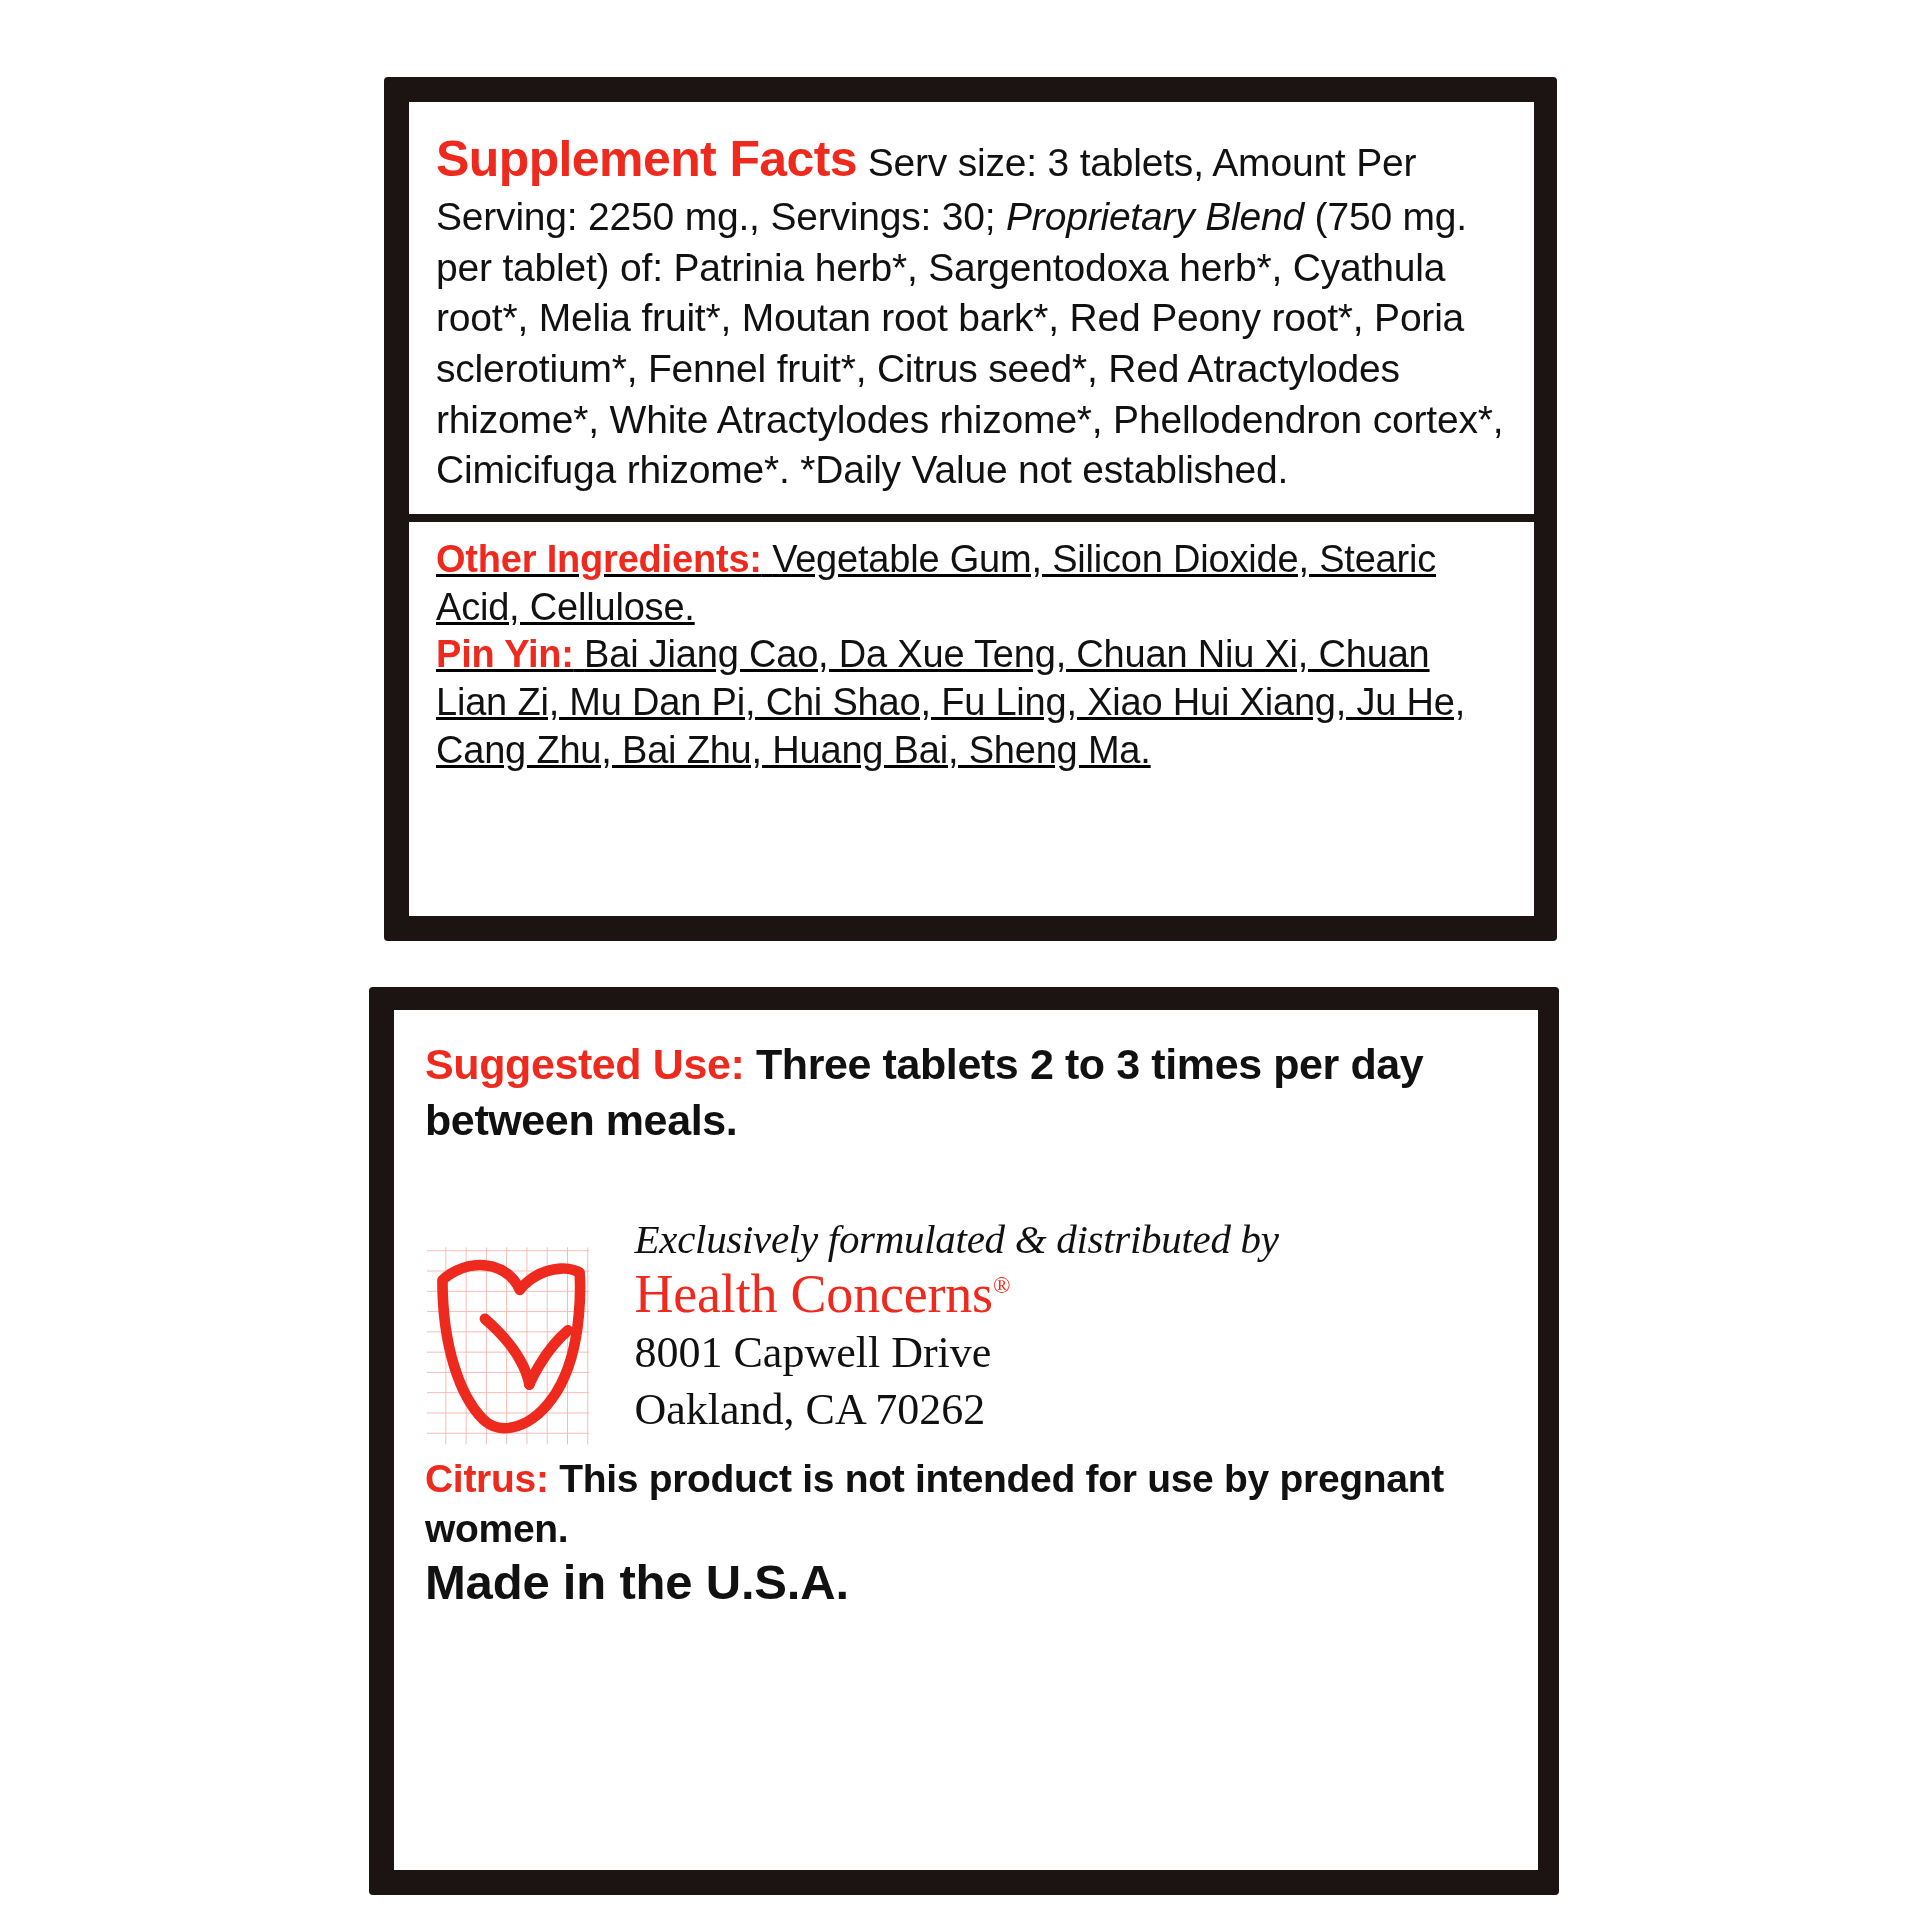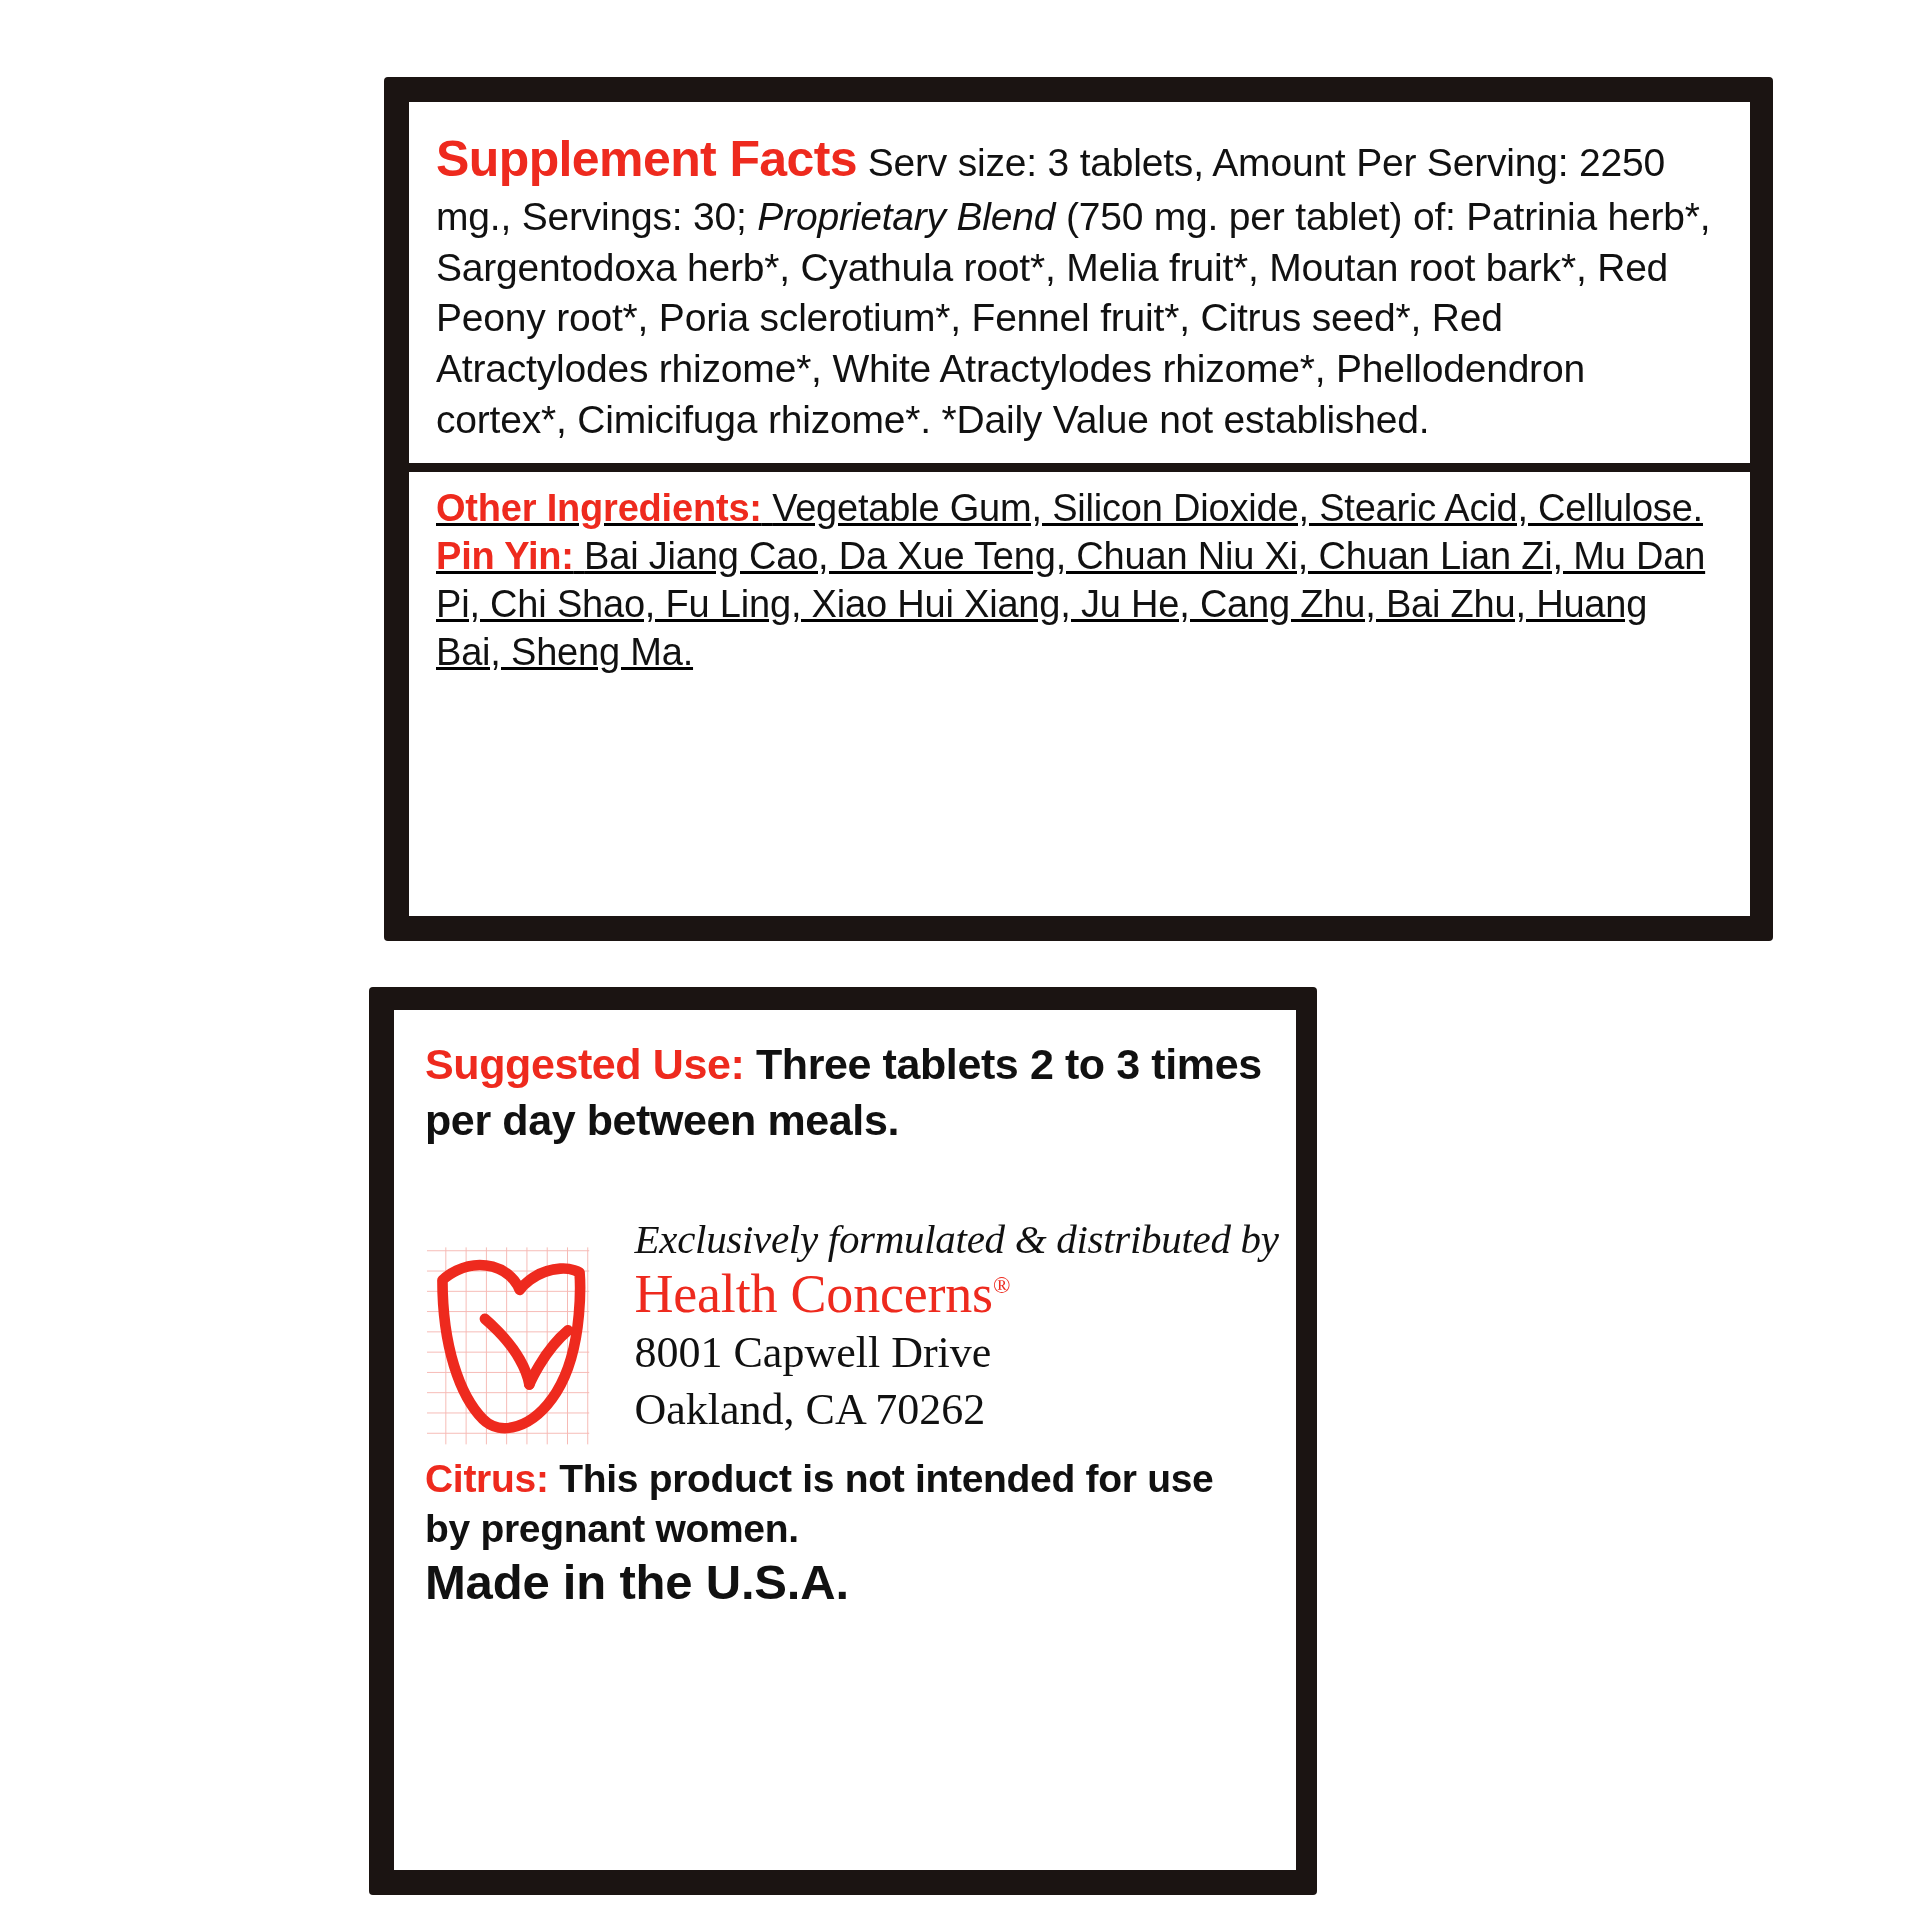--- a/index.html
+++ b/index.html
@@ -29,21 +29,21 @@
   .panel-inner {
     background: #ffffff;
     box-sizing: border-box;
     height: 100%;
     width: 100%;
   }
 
   #panel-facts {
     left: 384px;
     top: 77px;
-    width: 1389px;
+    width: 1173px;
     height: 864px;
     padding: 25px 23px 25px 25px;
     border-radius: 3.9px;
   }
   #panel-facts .panel-inner {
     padding: 0;
     display: flex;
     flex-direction: column;
   }
 
@@ -87,21 +87,21 @@
   .other-label {
     font-size: 38px;
     font-weight: bold;
     color: #ee2a1e;
   }
 
   
   #panel-use {
     left: 369px;
     top: 987px;
-    width: 948px;
+    width: 1190px;
     height: 908px;
     padding: 23px 21px 25px 25px;
     border-radius: 3.9px;
   }
   #panel-use .panel-inner {
     padding: 27px 33px 19.3px 31px;
     position: relative;
     display: flex;
     flex-direction: column;
   }

